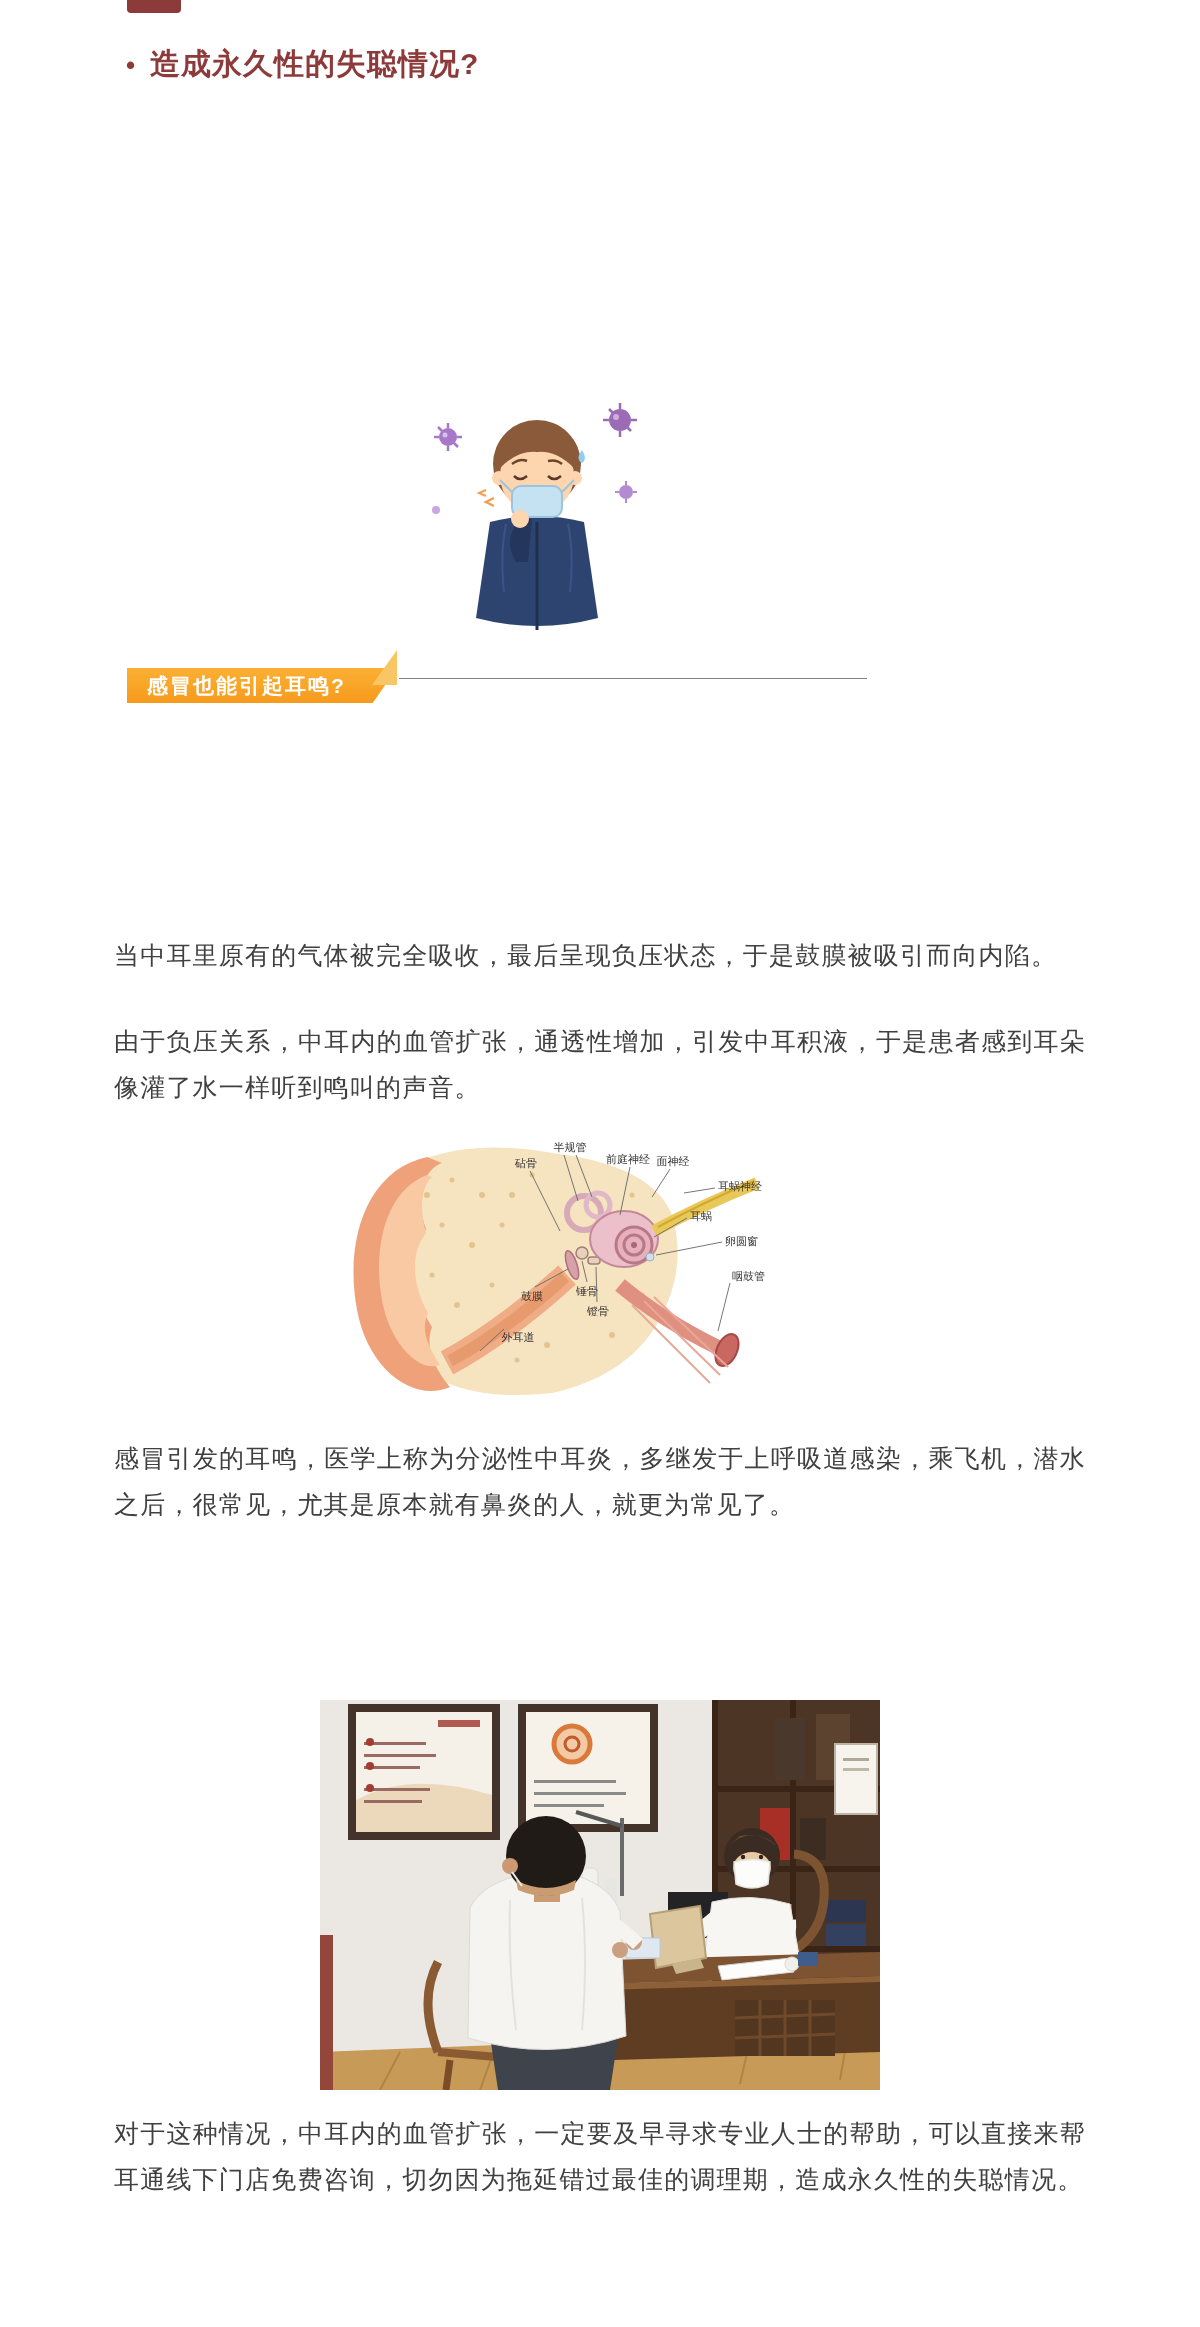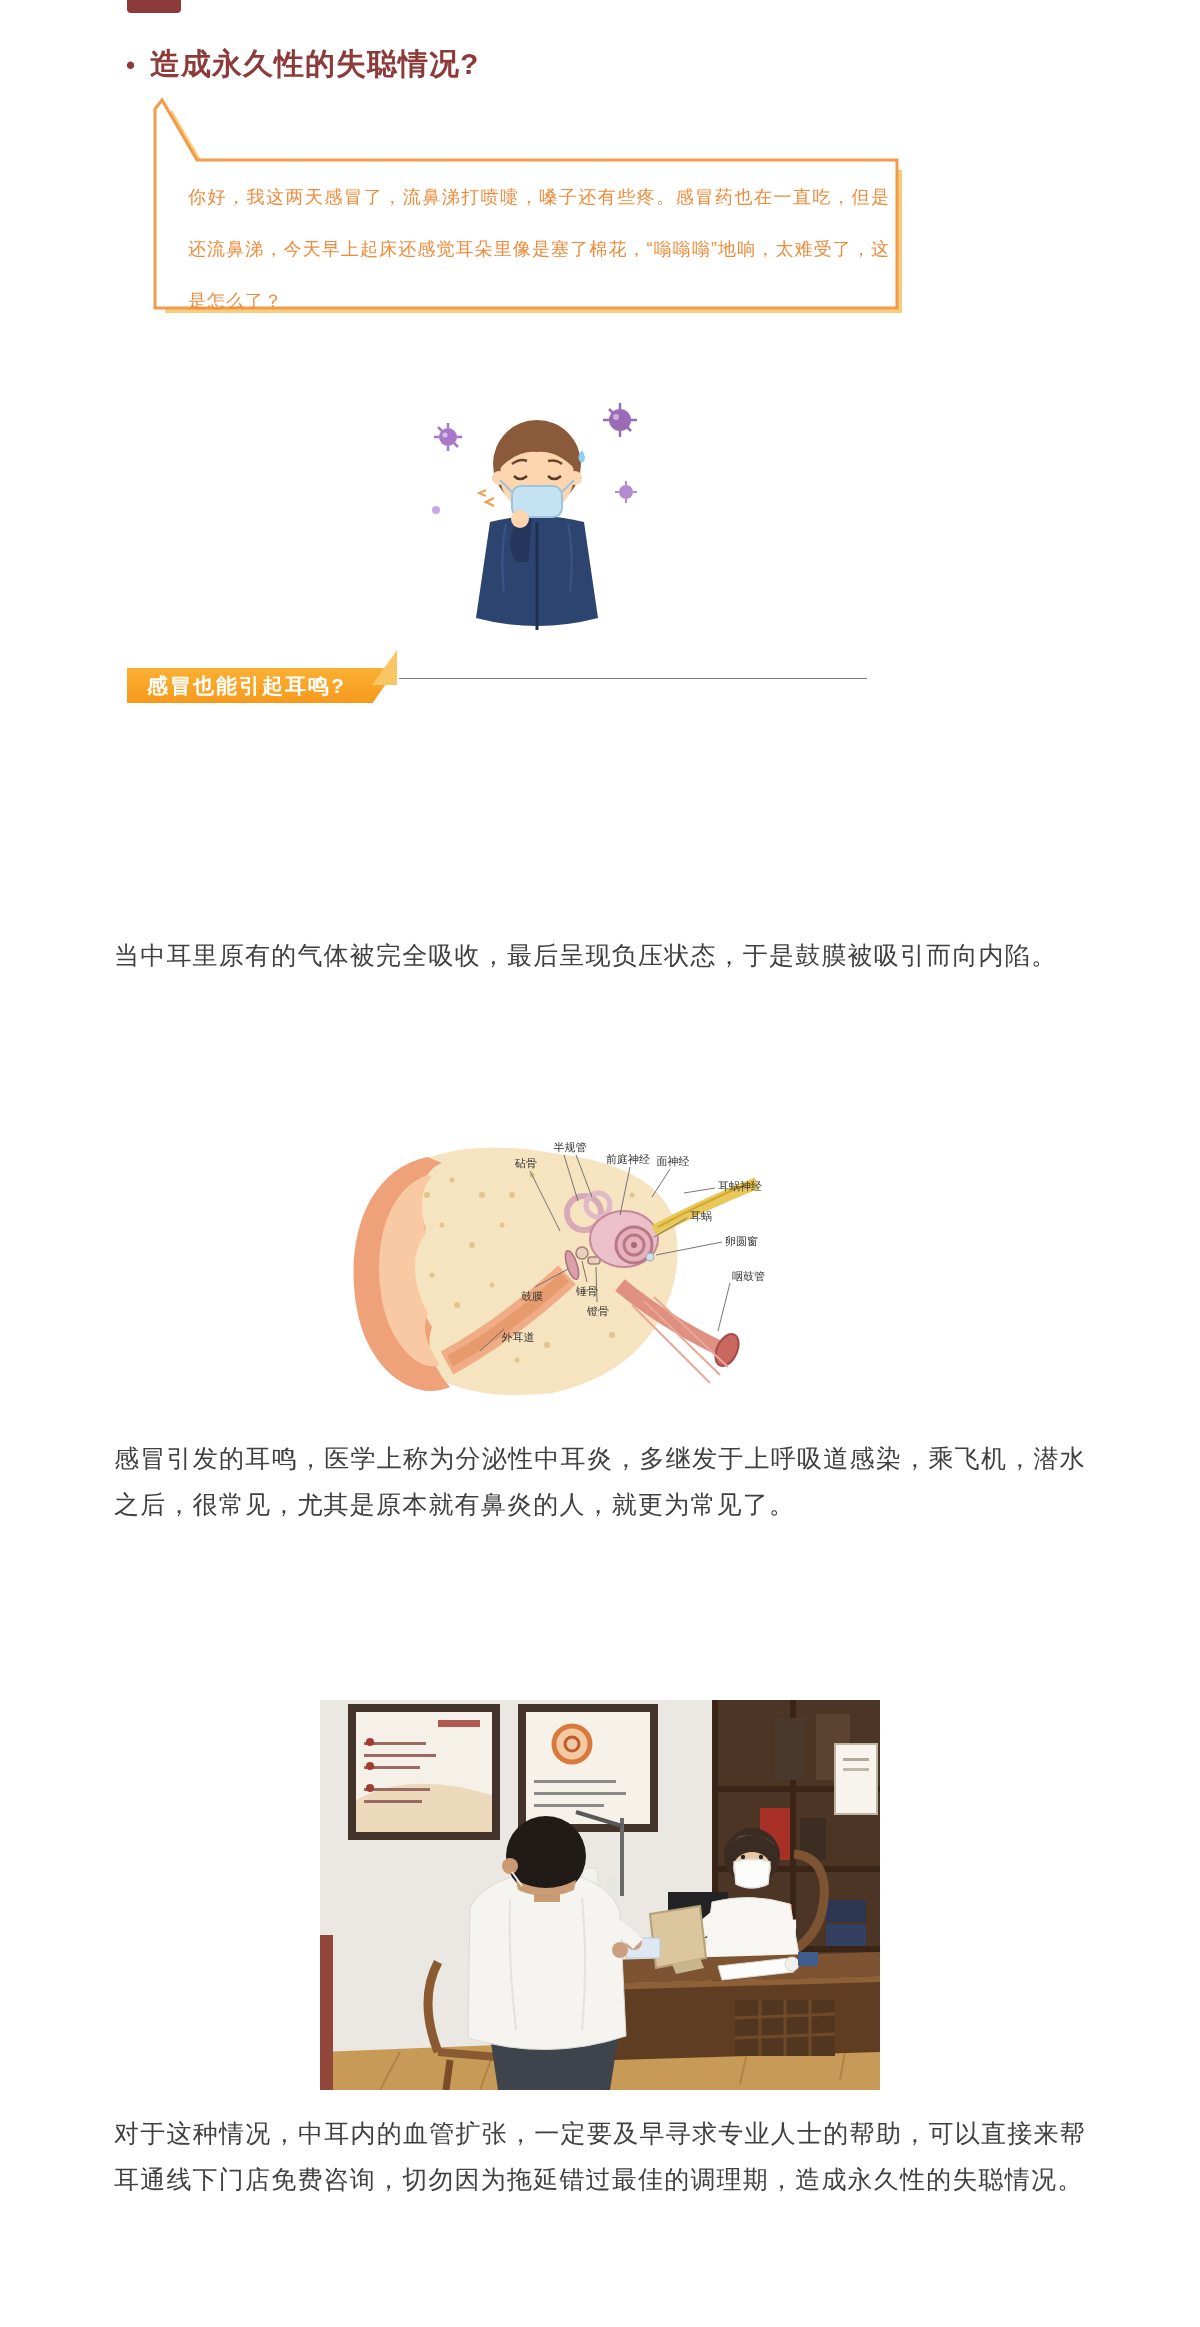--- a/index.html
+++ b/index.html
@@ -42,27 +42,20 @@
 
 <div class="page">
 
   <div class="abs top-remnant"></div>
 
   <h1 class="abs title">
     <span class="bullet">•</span>
     <span>造成永久性的失聪情况?</span>
   </h1>
 
-  <div class="abs bubble-wrap">
-    <svg class="bubble-svg" viewBox="0 0 752 218" preserveAspectRatio="none">
-      <path d="M 15 223 L 15 24 L 22 15 L 57 75 L 757 75 L 757 223 Z" fill="#f8cd7c"></path>
-      <path d="M 5 213 L 5 14 L 12 5 L 47 65 L 747 65 L 747 213 Z" fill="#ffffff" stroke="#f09c4a" stroke-width="3"></path>
-    </svg>
-    <p class="bubble-text">你好，我这两天感冒了，流鼻涕打喷嚏，嗓子还有些疼。感冒药也在一直吃，但是还流鼻涕，今天早上起床还感觉耳朵里像是塞了棉花，“嗡嗡嗡”地响，太难受了，这是怎么了？</p>
-  </div>
 
 
   <div class="abs illustration">
     <svg viewBox="0 0 235 240" width="235" height="240">
 
       <g>
         <circle cx="28" cy="45" r="9" fill="#a878c8"></circle>
         <g stroke="#a878c8" stroke-width="2.5">
           <line x1="28" y1="31" x2="28" y2="36"></line>
             <line x1="28" y1="54" x2="28" y2="59"></line>
@@ -126,20 +119,21 @@
     </svg>
   </div>
 
   <div class="abs banner">
     <span>感冒也能引起耳鸣?</span>
   </div>
   <div class="abs banner-fold"></div>
   <div class="abs banner-line"></div>
 
   <p class="abs para" style="top:932px">当中耳里原有的气体被完全吸收，最后呈现负压状态，于是鼓膜被吸引而向内陷。</p>
+  <p class="abs para" style="top:1018px">由于负压关系，中耳内的血管扩张，通透性增加，引发中耳积液，于是患者感到耳朵像灌了水一样听到鸣叫的声音。</p>
 
   <div class="abs ear-diagram">
     <svg viewBox="0 0 536 292" width="536" height="292">
 
       <path d="M60 40 Q120 0 220 18 Q320 30 340 80 Q355 130 330 180 Q300 240 220 258 Q130 268 85 230 Q50 190 52 130 Q53 75 60 40 Z" fill="#f6e3c0"></path>
       <g fill="#e3c48e">
         <circle cx="95" cy="60" r="3"></circle>
           <circle cx="120" cy="45" r="2.5"></circle>
           <circle cx="150" cy="60" r="3"></circle>
         <circle cx="110" cy="90" r="2.5"></circle>

